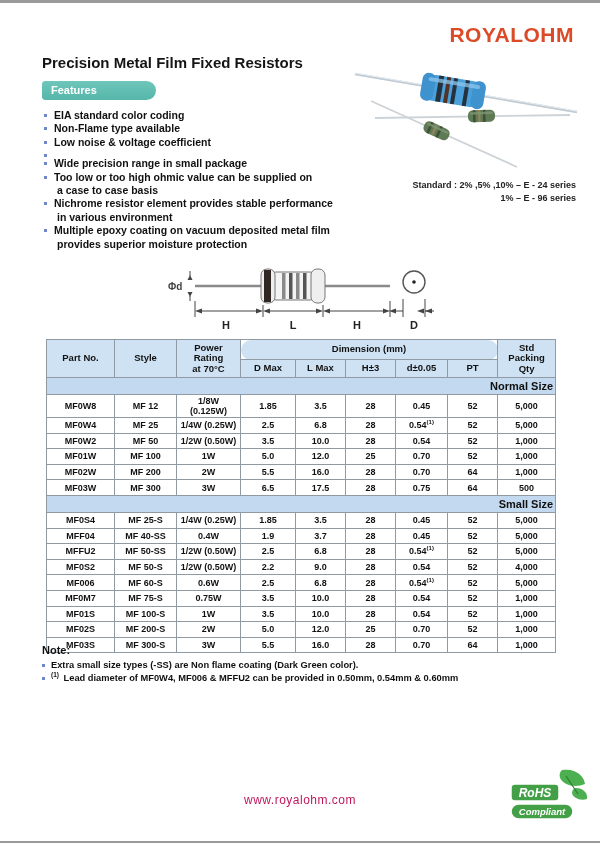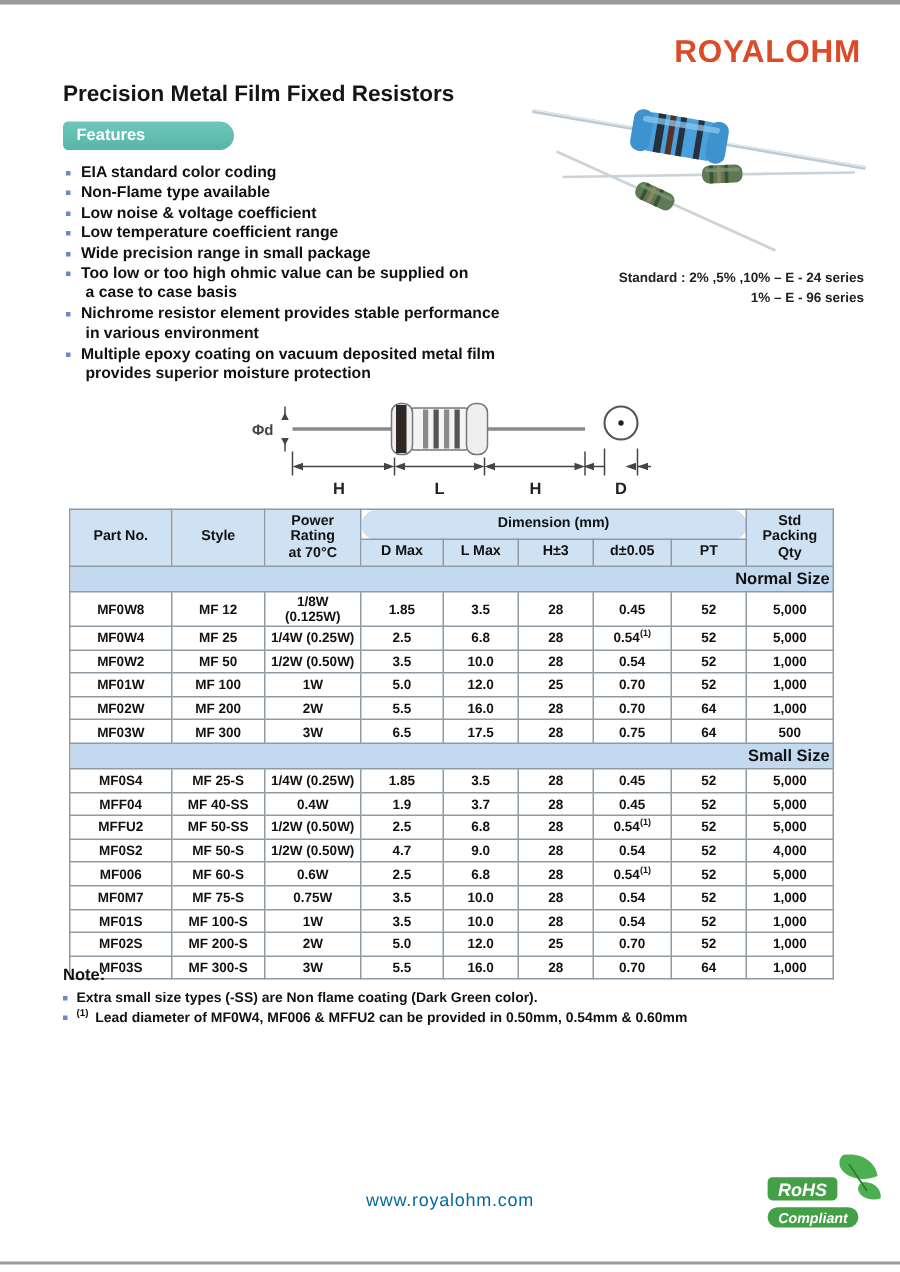--- a/index.html
+++ b/index.html
@@ -40,21 +40,21 @@
   table.spec tr.data-row td{font-size:9px;font-weight:600;height:12.6px;background:#fff;}
   table.spec sup{font-size:6px;vertical-align:super;line-height:0;}
 
   .note{position:absolute;top:644px;left:42px;width:480px;}
   .note-title{font-size:11px;font-weight:700;color:#111;margin-bottom:3px;}
   .note-line{display:flex;font-size:9.3px;line-height:13px;color:#111;font-weight:600;}
   .note-line .bullet{width:3px;height:3px;background:var(--bullet);margin:5px 6px 0 0;flex:none;}
   .note-line sup{font-size:6.5px;line-height:0;vertical-align:super;margin-right:2px;padding-top:2px;}
 
   .footer-url{position:absolute;top:793px;left:0;width:600px;text-align:center;
-        color:#0369a1;font-size:12px;letter-spacing:.5px;}
+        color:#be185d;font-size:12px;letter-spacing:.5px;}
   .rohs{position:absolute;top:768px;left:510px;width:78px;height:58px;}
 </style>
 </head>
 <body>
 
 <div class="page">
   <div class="topbar"></div>
 
   <div class="logo">ROYALOHM</div>
   <div class="title">Precision Metal Film Fixed Resistors</div>
@@ -69,21 +69,20 @@
       <div class="feat-line">
         <span class="bullet"></span>
         <span>Non-Flame type available</span>
       </div>
       <div class="feat-line">
         <span class="bullet"></span>
         <span>Low noise &amp; voltage coefficient</span>
       </div>
       <div class="feat-line">
         <span class="bullet"></span>
-        <span>Low temperature coefficient range</span>
       </div>
       <div class="feat-line">
         <span class="bullet"></span>
         <span>Wide precision range in small package</span>
       </div>
       <div class="feat-line">
         <span class="bullet"></span>
         <span>Too low or too high ohmic value can be supplied on</span>
       </div>
       <div class="feat-line cont">
@@ -339,21 +338,21 @@
           <td>6.8</td>
           <td>28</td>
           <td>0.54<sup>(1)</sup></td>
           <td>52</td>
           <td>5,000</td>
         </tr>
         <tr class="data-row">
           <td>MF0S2</td>
           <td>MF 50-S</td>
           <td>1/2W (0.50W)</td>
-          <td>4.7</td>
+          <td>2.2</td>
           <td>9.0</td>
           <td>28</td>
           <td>0.54</td>
           <td>52</td>
           <td>4,000</td>
         </tr>
         <tr class="data-row">
           <td>MF006</td>
           <td>MF 60-S</td>
           <td>0.6W</td>

